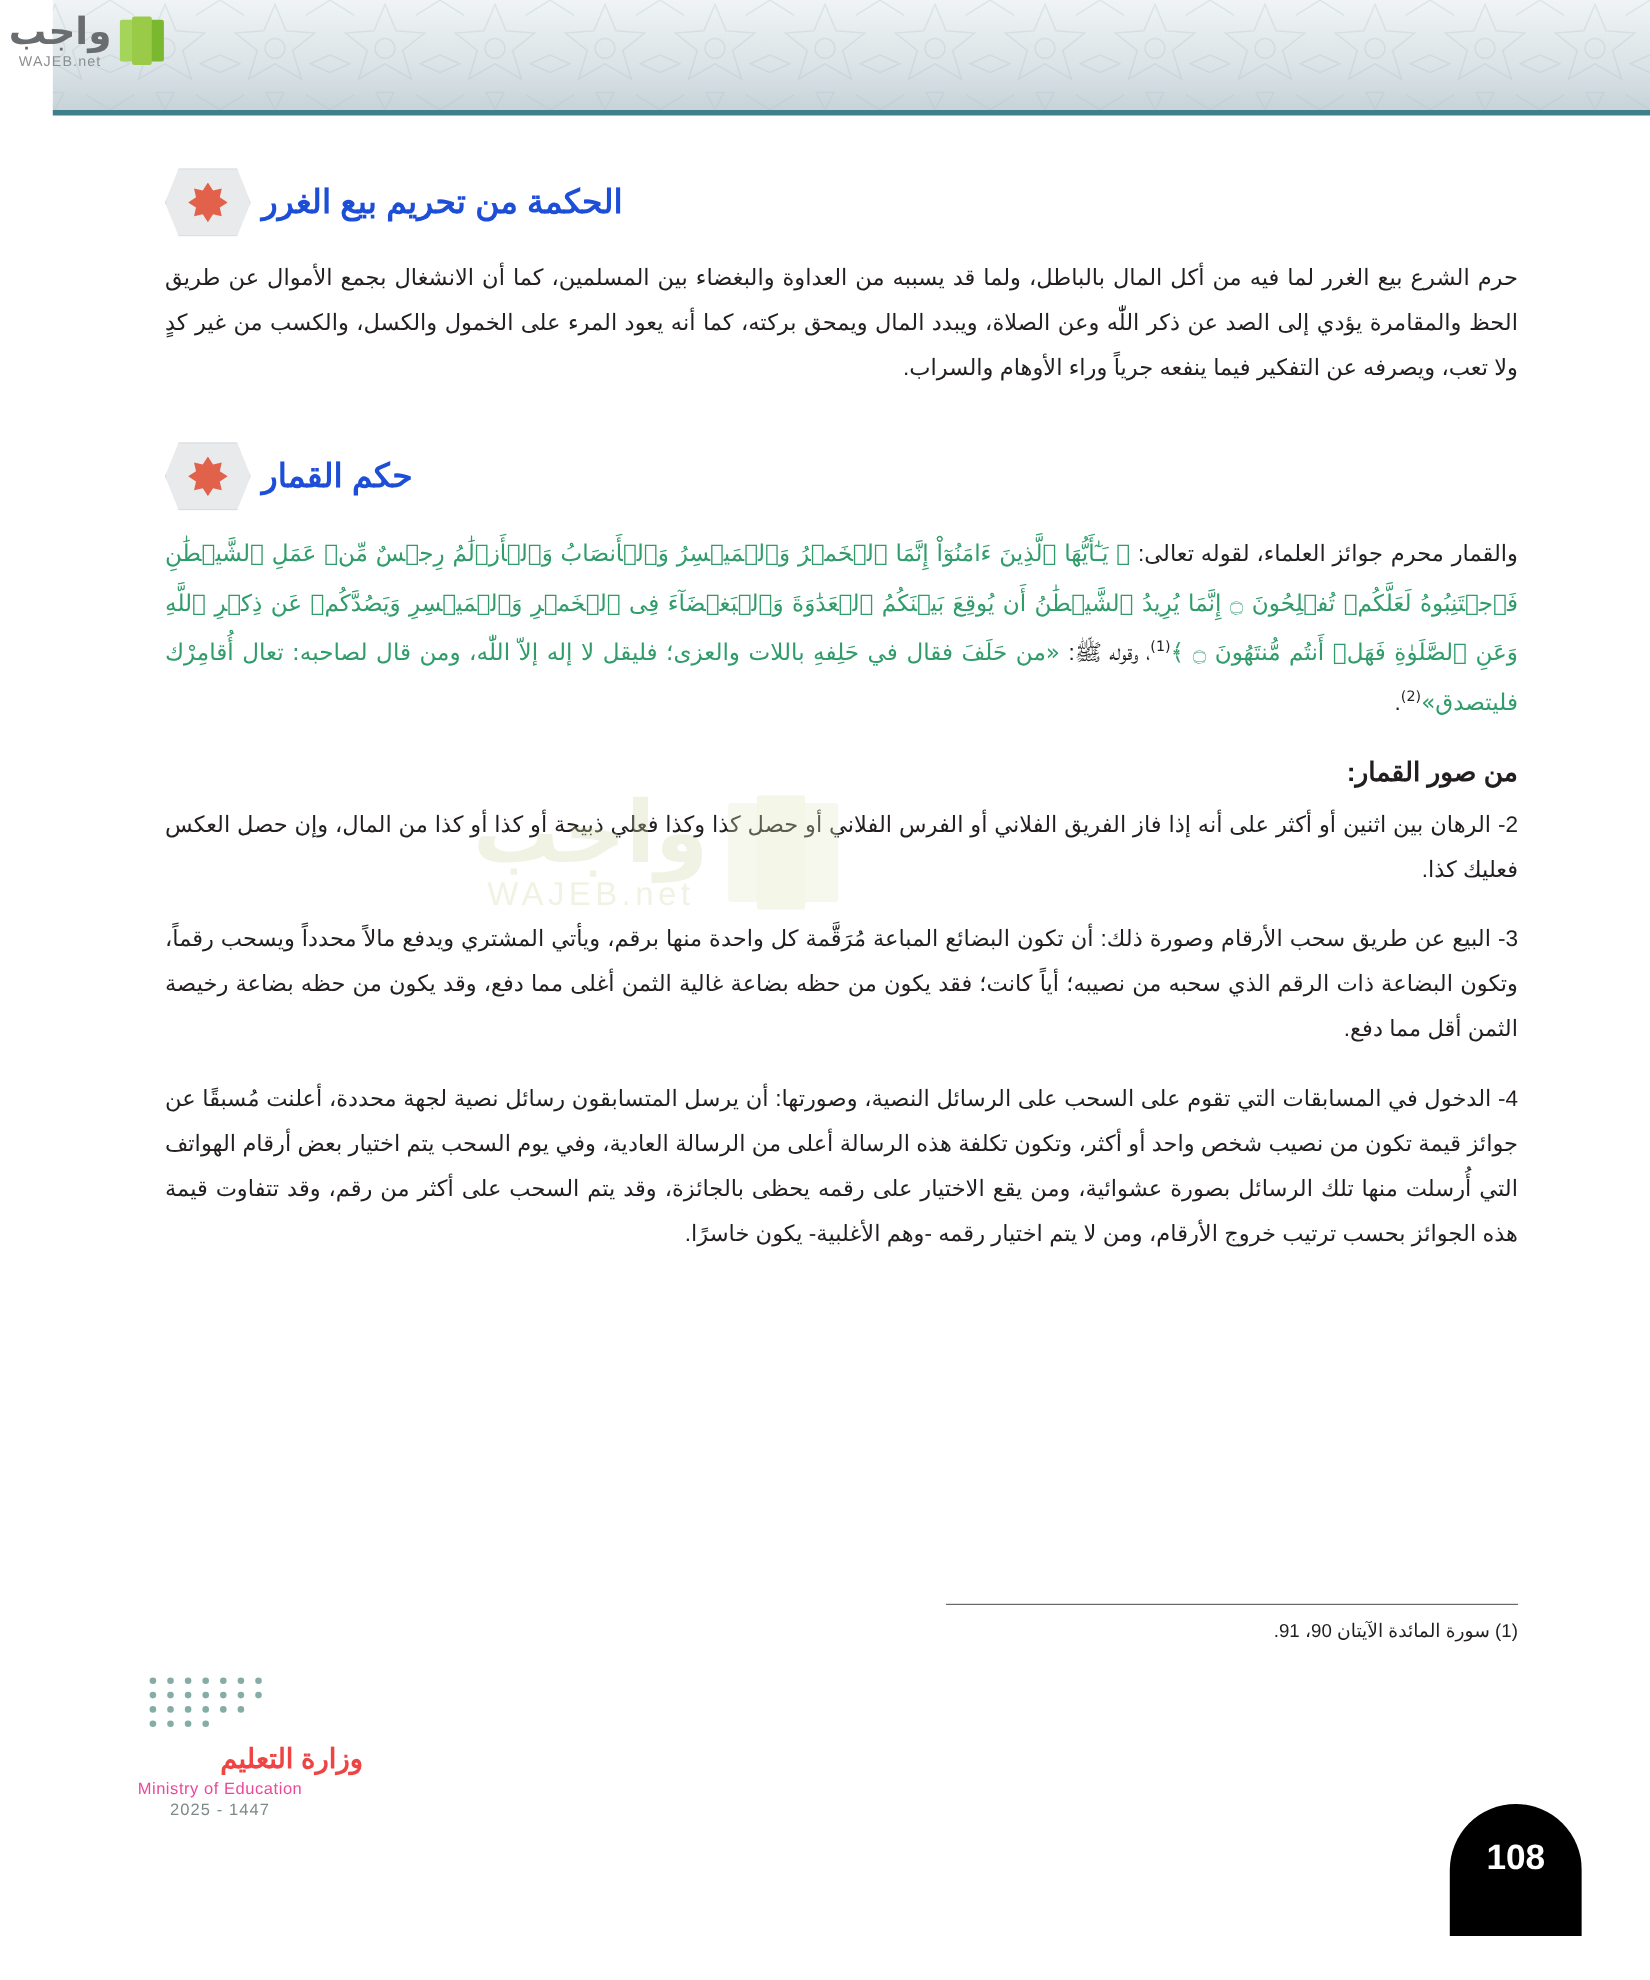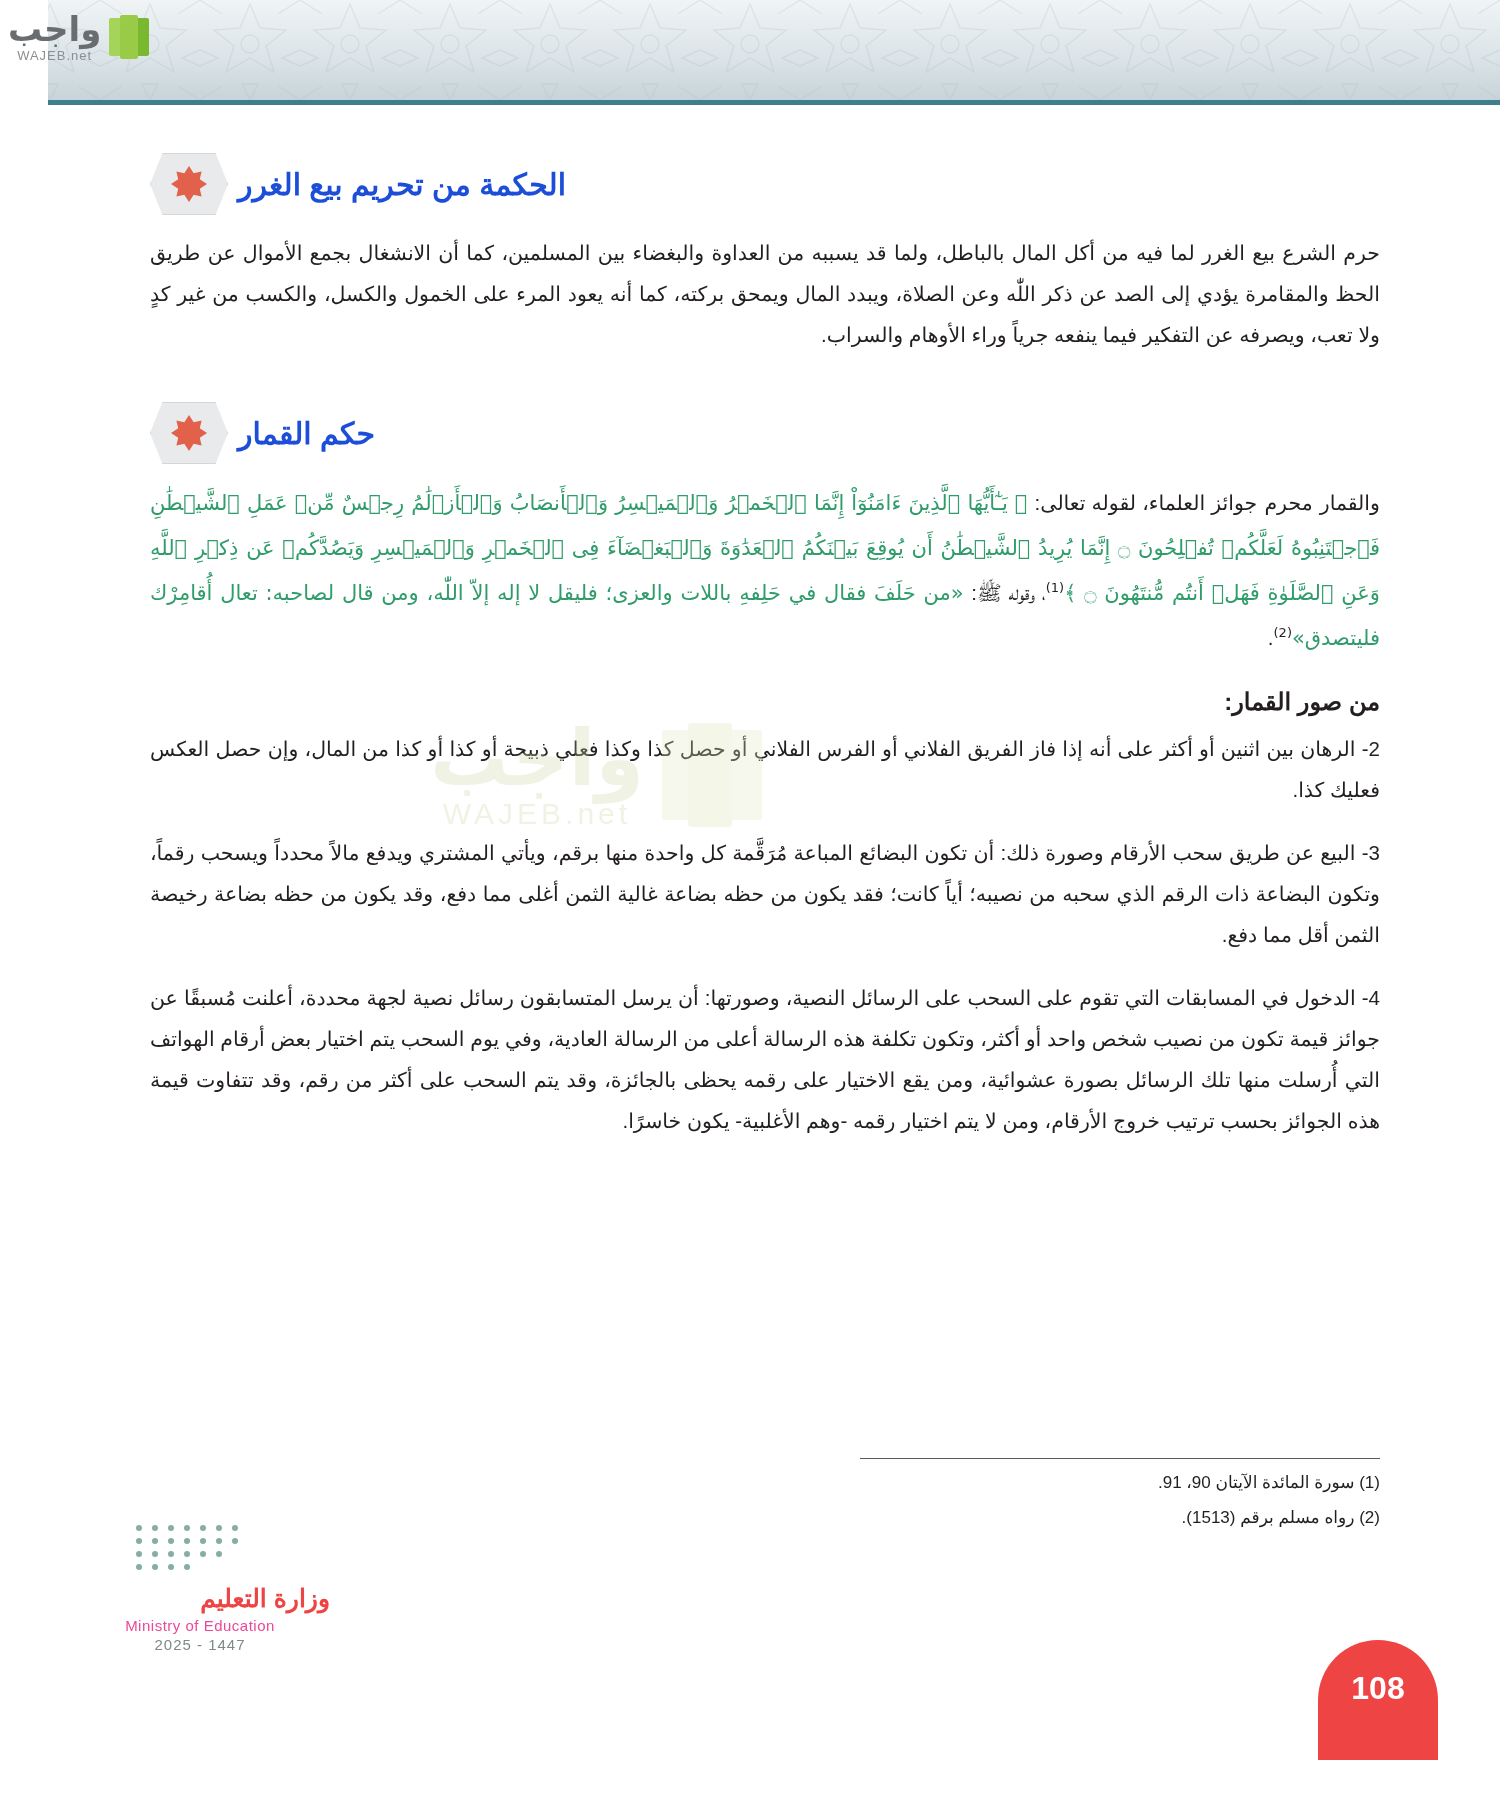--- a/index.html
+++ b/index.html
@@ -293,21 +293,21 @@
     margin-top: 2px;
   }
 
   
   .page-tab {
     position: absolute;
     top: 1640px;
     left: 1318px;
     width: 120px;
     height: 120px;
-    background: #ef4444;
+    background: #000000;
     border-radius: 60px 60px 0 0;
     display: flex;
     align-items: flex-start;
     justify-content: center;
     padding-top: 30px;
     box-sizing: border-box;
   }
   .page-tab span {
     color: #ffffff;
     font-size: 32px;
@@ -409,21 +409,20 @@
   <div class="wm-book">
     <span class="bk l"></span>
       <span class="bk r"></span>
       <span class="bk c"></span>
   </div>
 </div>
 
 <div class="footnotes">
   <div class="footnote-rule"></div>
   <p>(1) سورة المائدة الآيتان 90، 91.</p>
-  <p>(2) رواه مسلم برقم (1513).</p>
 </div>
 
 <div class="moe">
   <div class="moe-dots">
     <svg width="150" height="52" viewBox="0 0 150 52">
       <g fill="#86ada5">
         <circle cx="14" cy="8" r="3"></circle>
           <circle cx="30" cy="8" r="3"></circle>
           <circle cx="46" cy="8" r="3"></circle>
           <circle cx="62" cy="8" r="3"></circle>

